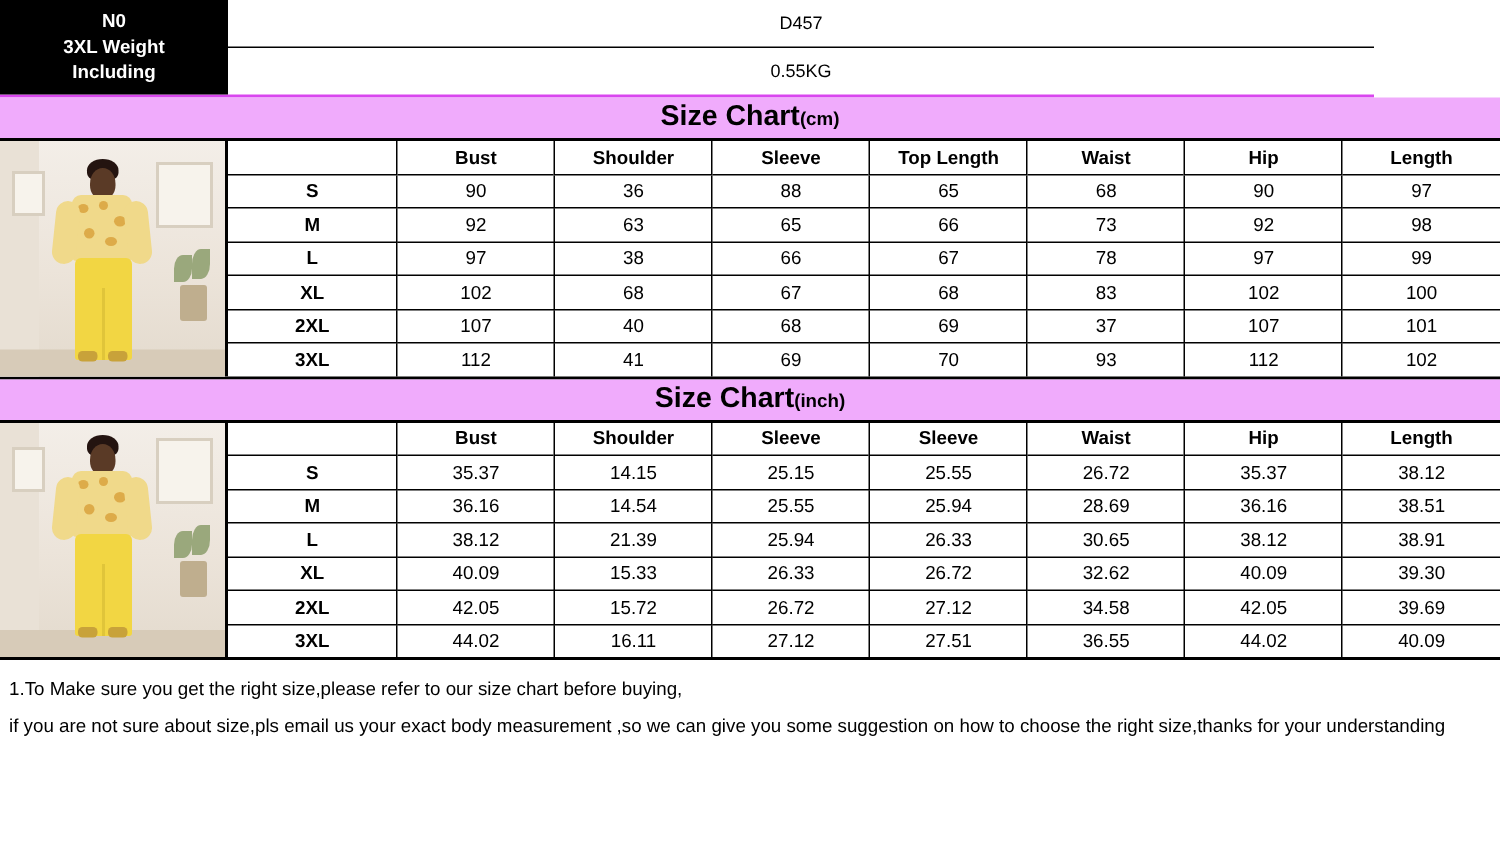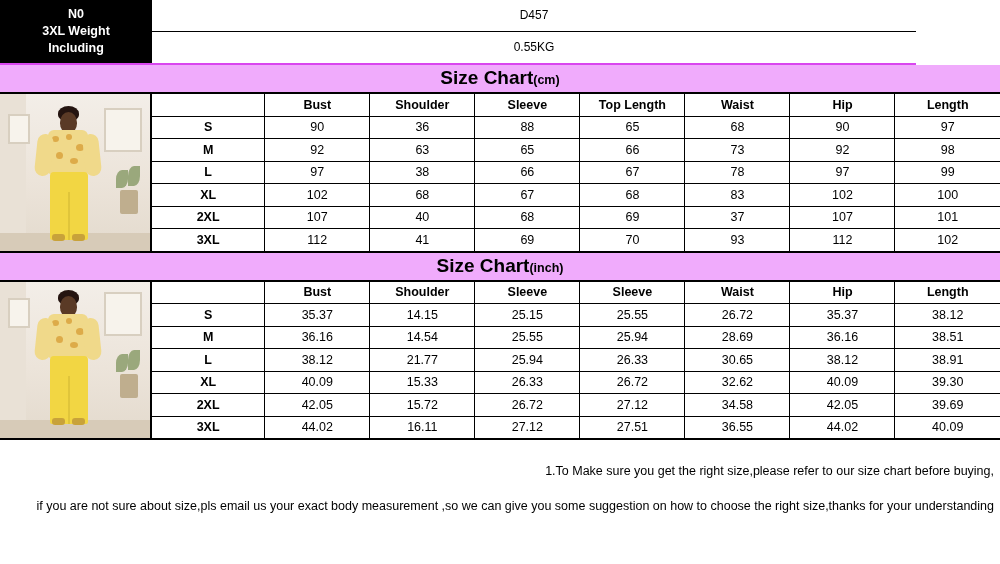--- a/index.html
+++ b/index.html
@@ -208,22 +208,21 @@
     border-radius: 3px;
   }
 
   
   .notes {
     padding: 8px 6px 0 6px;
     font-size: 12.5px;
     line-height: 23px;
   }
   .notes p {
-    margin: 12px 0 2px 0;
-    text-align: right;
+    margin: 0 0 2px 0;
   }
 </style>
 </head>
 <body>
 
 <div class="page">
 
   <div class="top-block">
     <div class="top-left">
       <span>N0</span>
@@ -429,21 +428,21 @@
             <td>14.54</td>
             <td>25.55</td>
             <td>25.94</td>
             <td>28.69</td>
             <td>36.16</td>
             <td>38.51</td>
           </tr>
           <tr>
             <th class="rowlabel">L</th>
             <td>38.12</td>
-            <td>21.77</td>
+            <td>21.39</td>
             <td>25.94</td>
             <td>26.33</td>
             <td>30.65</td>
             <td>38.12</td>
             <td>38.91</td>
           </tr>
           <tr>
             <th class="rowlabel">XL</th>
             <td>40.09</td>
             <td>15.33</td>

